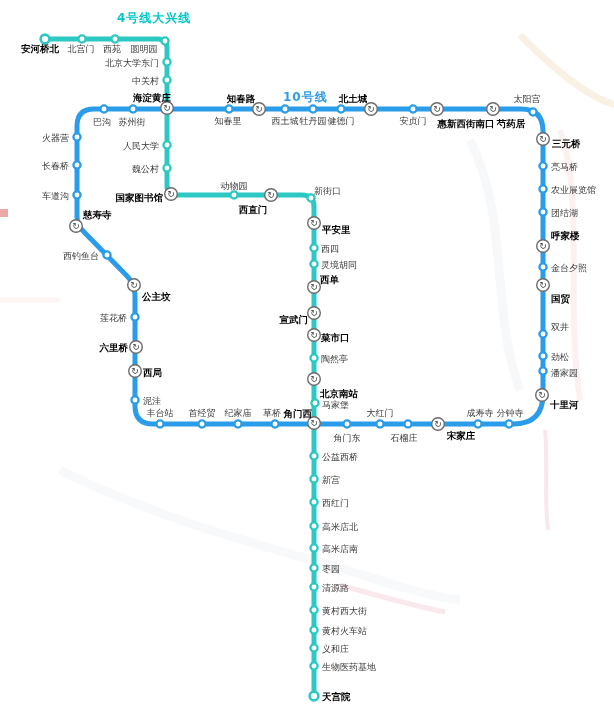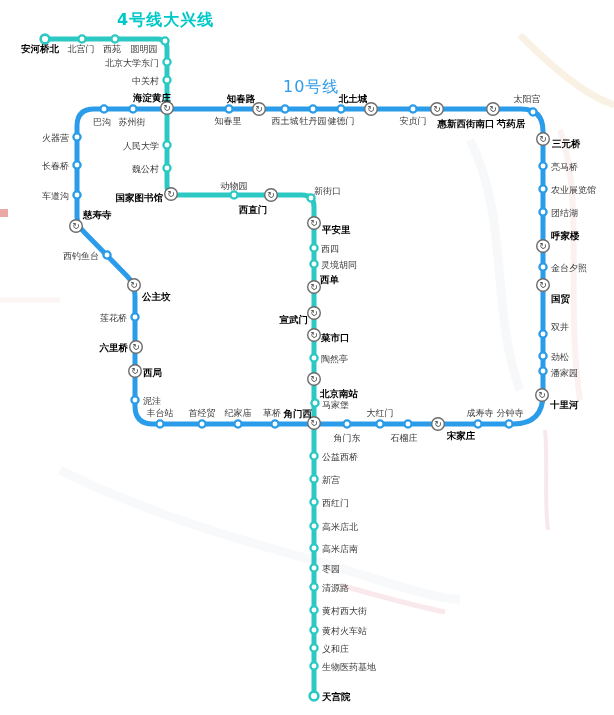--- a/index.html
+++ b/index.html
@@ -1,21 +1,21 @@
 <!DOCTYPE html>
 <html><head>
 <meta charset="utf-8">
 <style>
   html,body{margin:0;padding:0;background:#fff;}
   .stage{position:relative;width:614px;height:715px;background:#ffffff;overflow:hidden;
          font-family:"DejaVu Sans",sans-serif;}
   .stage svg{position:absolute;left:0;top:0;}
-  .line-title{position:absolute;font-size:16px;letter-spacing:1px;white-space:nowrap;}
+  .line-title{position:absolute;font-size:12px;letter-spacing:1px;white-space:nowrap;}
   .t4{left:117px;top:10px;color:#00c8c8;font-weight:bold;}
-  .t10{left:283px;top:77px;color:#2f9bea;font-weight:normal;}
+  .t10{left:283px;top:89px;color:#2f9bea;font-weight:bold;}
   text.lbl{font-size:9px;fill:#3a3a3a;}
   text.lbl.b{font-size:9.5px;fill:#000;font-weight:bold;}
   text.xg{font-size:9px;fill:#4a4a4a;}
 </style>
 </head>
 <body>
 
 <div class="stage">
   <svg id="map-svg" width="614" height="715" viewBox="0 0 614 715">
       <path d="M520,35 C555,70 585,95 614,105" stroke="#f6e7d4" stroke-width="7" fill="none" opacity="0.6"></path>

